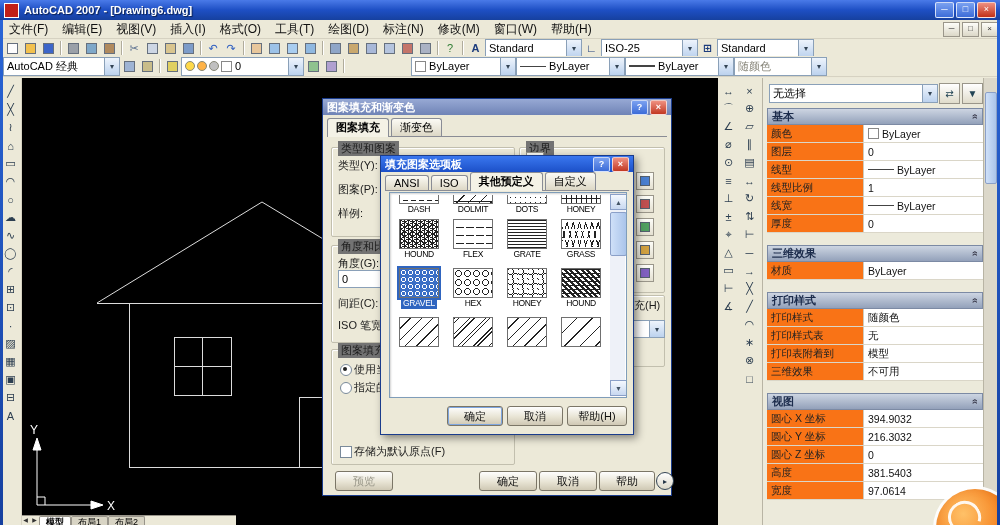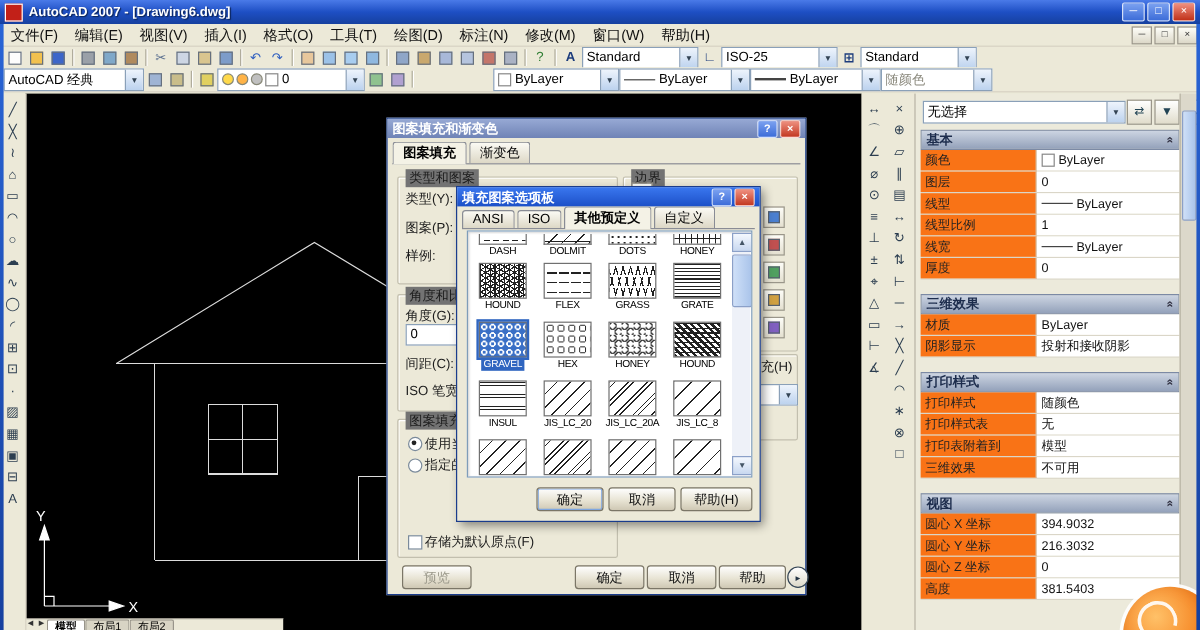--- a/index.html
+++ b/index.html
@@ -489,26 +489,20 @@
         <div class="psech">
           <span>三维效果</span>
           <span class="chev">»</span>
         </div>
         <div class="prow2">
           <div class="plab2">材质</div>
           <div class="pval">
             <span>ByLayer</span>
           </div>
         </div>
-        <div class="prow2">
-          <div class="plab2">阴影显示</div>
-          <div class="pval">
-            <span>投射和接收阴影</span>
-          </div>
-        </div>
         <div class="psech">
           <span>打印样式</span>
           <span class="chev">»</span>
         </div>
         <div class="prow2">
           <div class="plab2">打印样式</div>
           <div class="pval">
             <span>随颜色</span>
           </div>
         </div>
@@ -549,20 +543,26 @@
         <div class="prow2">
           <div class="plab2">圆心 Z 坐标</div>
           <div class="pval">
             <span>0</span>
           </div>
         </div>
         <div class="prow2">
           <div class="plab2">高度</div>
           <div class="pval">
             <span>381.5403</span>
+          </div>
+        </div>
+        <div class="prow2">
+          <div class="plab2">宽度</div>
+          <div class="pval">
+            <span>97.0614</span>
           </div>
         </div>
       </div>
     <div class="pvsb">
         <div class="pvth"></div>
       </div>
   </div>
 
   <div class="dlg hatch">
     <div class="dlg-title inact">
@@ -662,23 +662,22 @@
     </div>
     <div class="dlg-tabs" style="top:18px;height:16px;">
       <span class="xtab">ANSI</span>
       <span class="xtab">ISO</span>
       <span class="xtab on">其他预定义</span>
       <span class="xtab">自定义</span>
     </div>
     <div class="plist">
       <div id="pgrid">
           <div class="prow-top"><div class="pcell ptop"><div class="pbox p-dash"></div><div class="plab">DASH</div></div><div class="pcell ptop"><div class="pbox p-dolmit"></div><div class="plab">DOLMIT</div></div><div class="pcell ptop"><div class="pbox p-dots"></div><div class="plab">DOTS</div></div><div class="pcell ptop"><div class="pbox p-earth"></div><div class="plab">HONEY</div></div></div>
-          <div class="prow"><div class="pcell"><div class="pbox p-escher"></div><div class="plab">HOUND</div></div><div class="pcell"><div class="pbox p-flex"></div><div class="plab">FLEX</div></div><div class="pcell"><div class="pbox p-grass"></div><div class="plab">GRASS</div></div><div class="pcell"><div class="pbox p-grate"></div><div class="plab">GRATE</div></div></div>
+          <div class="prow"><div class="pcell"><div class="pbox p-escher"></div><div class="plab">HOUND</div></div><div class="pcell"><div class="pbox p-flex"></div><div class="plab">FLEX</div></div><div class="pcell"><div class="pbox p-grate"></div><div class="plab">GRATE</div></div><div class="pcell"><div class="pbox p-grass"></div><div class="plab">GRASS</div></div></div>
           <div class="prow"><div class="pcell"><div class="pbox p-gravel selbox"></div><div class="plab"><span class="sellab">GRAVEL</span></div></div><div class="pcell"><div class="pbox p-hex"></div><div class="plab">HEX</div></div><div class="pcell"><div class="pbox p-honey"></div><div class="plab">HONEY</div></div><div class="pcell"><div class="pbox p-hound"></div><div class="plab">HOUND</div></div></div>
-          <div class="prow"><div class="pcell"><div class="pbox p-insul"></div><div class="plab">INSUL</div></div><div class="pcell"><div class="pbox p-jis20"></div><div class="plab">JIS_LC_20</div></div><div class="pcell"><div class="pbox p-jis20a"></div><div class="plab">JIS_LC_20A</div></div><div class="pcell"><div class="pbox p-jis8"></div><div class="plab">JIS_LC_8</div></div></div>
           <div class="prow-bot"><div class="pcell"><div class="pbox p-jis20"></div></div><div class="pcell"><div class="pbox p-jis20a"></div></div><div class="pcell"><div class="pbox p-jis20"></div></div><div class="pcell"><div class="pbox p-jis8"></div></div></div>
         </div>
       <div class="vsb">
         <div class="sbbtn" style="top:0;">▲</div>
         <div class="sbth"></div>
         <div class="sbbtn" style="bottom:0;">▼</div>
       </div>
     </div>
     <div class="btn def" style="left:66px;top:250px;width:54px;">确定</div>
     <div class="btn" style="left:126px;top:250px;width:54px;">取消</div>

